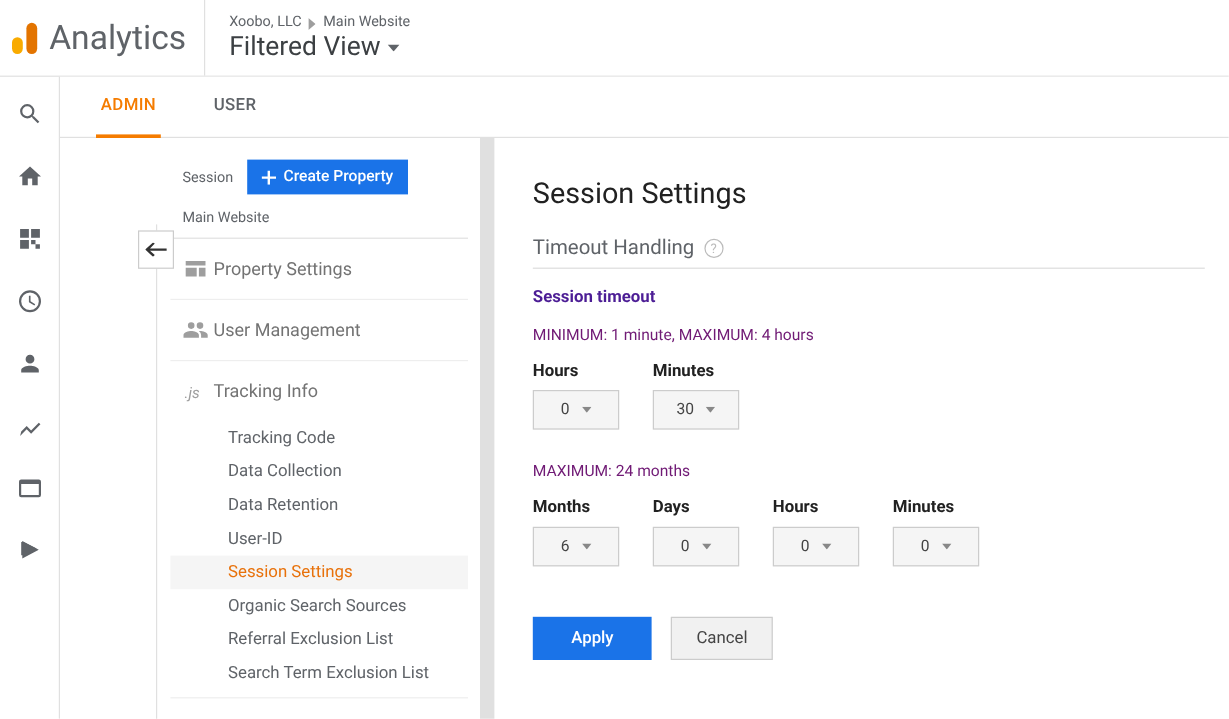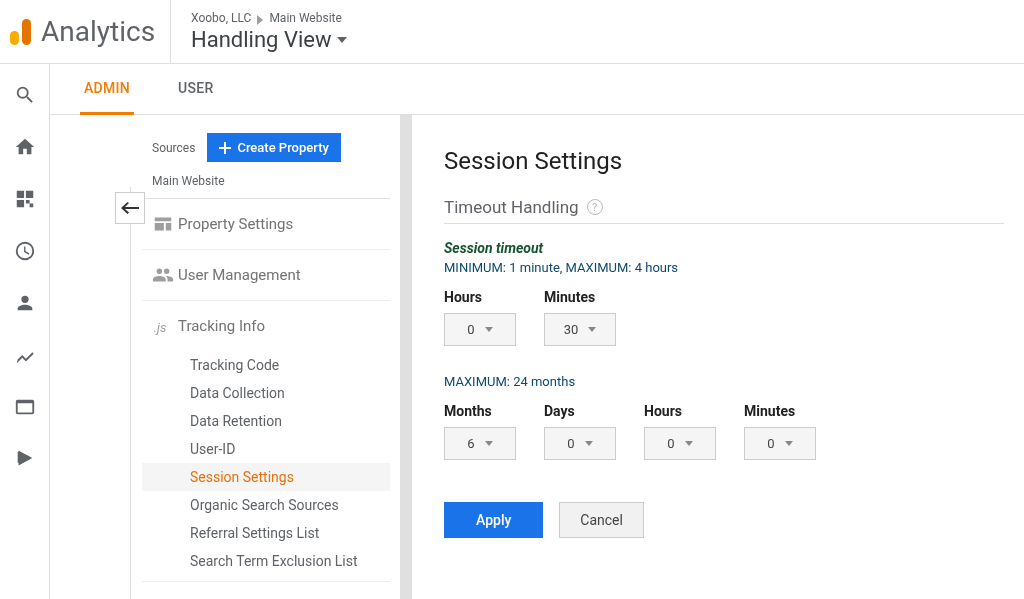--- a/index.html
+++ b/index.html
@@ -55,22 +55,22 @@
 
 
 .gutter { width:12px; background:#e0e0e0;}
 
 
 .panel { flex:1; padding:32px 20px 0 32px; }
 .panel h1 { font-size:24px; font-weight:400; color:#212121; margin-bottom:22px;}
 .subhead-row { display:flex; align-items:center; gap:8px; border-bottom:1px solid #ddd; padding-bottom:6px; margin-bottom:16px;}
 .subhead { font-size:17px; color:#5f6368; font-weight:400;}
 .help-ic { width:16px; height:16px; border:1px solid #bbb; border-radius:50%; color:#bbb; font-size:11px; display:flex; align-items:center; justify-content:center; cursor:pointer;}
-.field-title { font-size:14px; font-weight:700; color:#14532d;font-style:italic;}
-.hint { font-size:13px; color:#0c4a6e; margin-top:4px;}
+.field-title { font-size:14px; font-weight:700; color:#4c1d95;}
+.hint { font-size:13px; color:#701a75; margin-top:16px;}
 .picker-row { display:flex; gap:28px; margin-top:14px;}
 .picker-col .picker-label { font-size:14px; font-weight:700; color:#212121; margin-bottom:8px;}
 .pickbtn { width:72px; height:33px; border:1px solid #ccc; background:#f5f5f5; color:#444; font-size:13px; display:flex; align-items:center; justify-content:center; gap:10px; cursor:pointer;}
 .pickbtn svg { fill:#888;}
 .block2 { margin-top:28px;}
 .action-row { display:flex; gap:16px; margin-top:42px;}
 .btn-primary { background:#1a73e8; color:#fff; border:none; font-size:14px; font-weight:500; padding:9px 32px; cursor:pointer;}
 .btn-secondary { background:#f1f1f1; border:1px solid #ccc; color:#444; font-size:14px; padding:9px 20px; cursor:pointer;}
 </style>
 </head>
@@ -86,21 +86,21 @@
   </div>
   <div class="header-center">
     <div class="breadcrumb">
       <span>Xoobo, LLC</span>
       <svg width="6" height="10" viewBox="0 0 6 10">
           <path d="M0 0 L6 5 L0 10 Z" fill="#9e9e9e"></path>
         </svg>
       <span>Main Website</span>
     </div>
     <div class="view-switch">
-      <span>Handling View</span>
+      <span>Filtered View</span>
       <svg width="10" height="6" viewBox="0 0 10 6">
           <path d="M0 0 L10 0 L5 6 Z"></path>
         </svg>
     </div>
   </div>
 </div>
 
 <div class="frame">
 
   <div class="rail">
@@ -157,21 +157,21 @@
 
       <div class="propnav-wrap">
         <div class="back-rail"></div>
         <div class="back-btn">
           <svg width="18" height="12" viewBox="0 0 18 12">
               <path d="M18 5H4l4-4L6.5 0 0 6l6.5 6L8 10.5 4 7h14z"></path>
             </svg>
         </div>
         <div class="propnav">
           <div class="prop-head">
-            <span class="prop-label">Sources</span>
+            <span class="prop-label">Session</span>
             <button class="create-btn">
               <svg width="12" height="12" viewBox="0 0 12 12" fill="#fff">
                   <path d="M5 0h2v5h5v2H7v5H5V7H0V5h5z"></path>
                 </svg>
               <span>Create Property</span>
             </button>
           </div>
           <div class="selected-property">Main Website</div>
 
           <div class="nav-item">
@@ -192,21 +192,21 @@
               </svg>
             <span>Tracking Info</span>
           </div>
           <div class="sub-items">
             <div class="sub-item">Tracking Code</div>
             <div class="sub-item">Data Collection</div>
             <div class="sub-item">Data Retention</div>
             <div class="sub-item">User-ID</div>
             <div class="sub-item active">Session Settings</div>
             <div class="sub-item">Organic Search Sources</div>
-            <div class="sub-item">Referral Settings List</div>
+            <div class="sub-item">Referral Exclusion List</div>
             <div class="sub-item">Search Term Exclusion List</div>
           </div>
           <div class="section-label">PRODUCT LINKING</div>
         </div>
       </div>
 
       <div class="gutter"></div>
 
       <div class="panel">
         <h1>Session Settings</h1>

